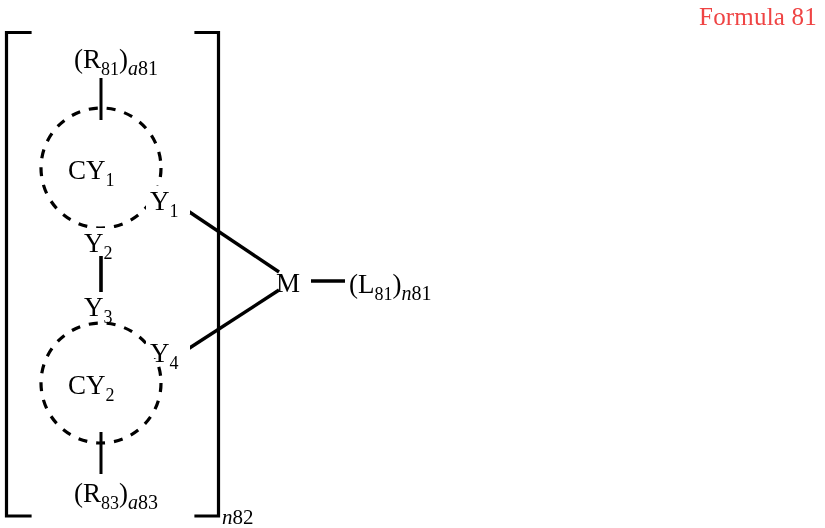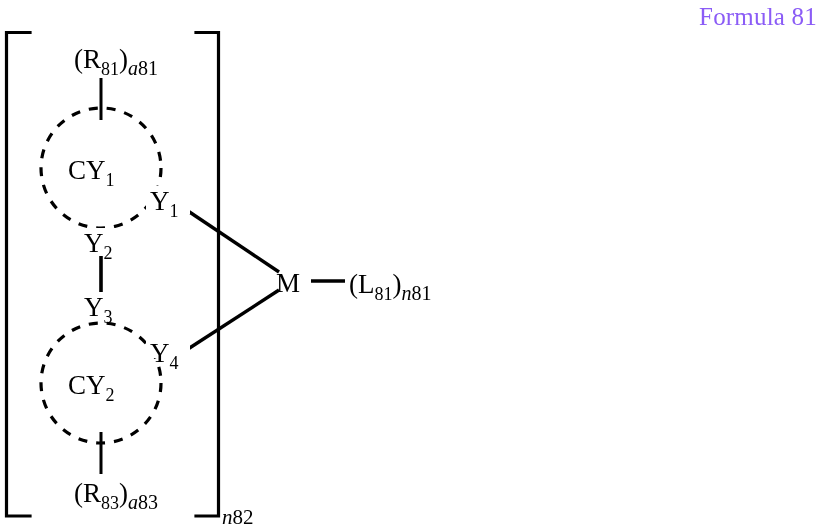--- a/index.html
+++ b/index.html
@@ -7,21 +7,21 @@
     padding: 0;
     background: #ffffff;
   }
   #page {
     position: relative;
     width: 825px;
     height: 528px;
     background: #ffffff;
     overflow: hidden;
     font-family: "Liberation Serif", "DejaVu Serif", serif;
-    color: #8b5cf6;
+    color: #ef4444;
   }
   #formula-svg {
     position: absolute;
     left: 0;
     top: 0;
     width: 825px;
     height: 528px;
   }
   .fig-title {
     position: absolute;

